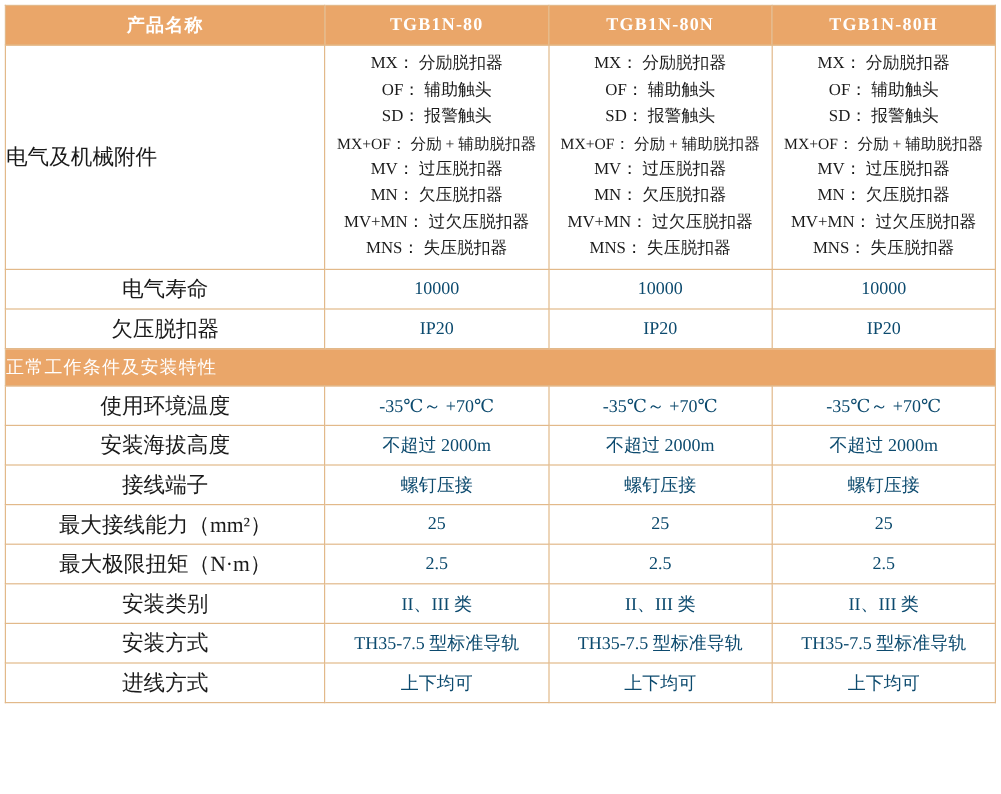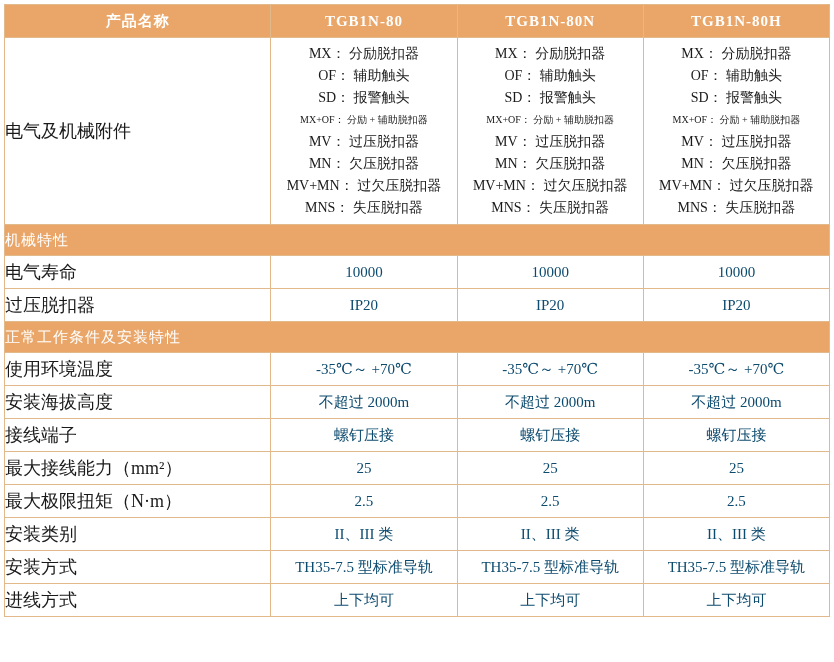--- a/index.html
+++ b/index.html
@@ -49,31 +49,31 @@
   }
   .section-row td {
     background: #eaa669;
     color: #ffffff;
     font-size: 15px;
     text-align: left;
     padding-left: 12px;
     height: 30px;
     letter-spacing: 1px;
   }
-  .row-normal td { height: 32px; }
+  .row-normal td { height: 32px; text-align: center; }
   .acc-row td { height: 186px; margin-top: 16px; }
   .acc-list {
     text-align: center;
     line-height: 22px;
     font-size: 14px;
     padding: 4px 6px;
     white-space: nowrap;
   }
   .acc-list .line { display: block; }
-  .acc-list .line.small { font-size: 10px; }
+  .acc-list .line.small { font-size: 13px; }
 </style>
 </head>
 <body>
 
 <table id="spec-table">
   <colgroup>
     <col class="col-name">
     <col class="col-v">
     <col class="col-v">
     <col class="col-v">
@@ -121,32 +121,29 @@
           <span class="line">SD： 报警触头</span>
           <span class="line small">MX+OF： 分励 + 辅助脱扣器</span>
           <span class="line">MV： 过压脱扣器</span>
           <span class="line">MN： 欠压脱扣器</span>
           <span class="line">MV+MN： 过欠压脱扣器</span>
           <span class="line">MNS： 失压脱扣器</span>
         </div>
       </td>
     </tr>
 
-    <tr class="section-row">
-      <td colspan="4">机械特性</td>
-    </tr>
 
     <tr class="row-normal">
       <td class="label-cell">电气寿命</td>
       <td class="val-cell">10000</td>
       <td class="val-cell">10000</td>
       <td class="val-cell">10000</td>
     </tr>
     <tr class="row-normal">
-      <td class="label-cell">过压脱扣器</td>
+      <td class="label-cell">欠压脱扣器</td>
       <td class="val-cell">IP20</td>
       <td class="val-cell">IP20</td>
       <td class="val-cell">IP20</td>
     </tr>
 
     <tr class="section-row">
       <td colspan="4">正常工作条件及安装特性</td>
     </tr>
 
     <tr class="row-normal">

